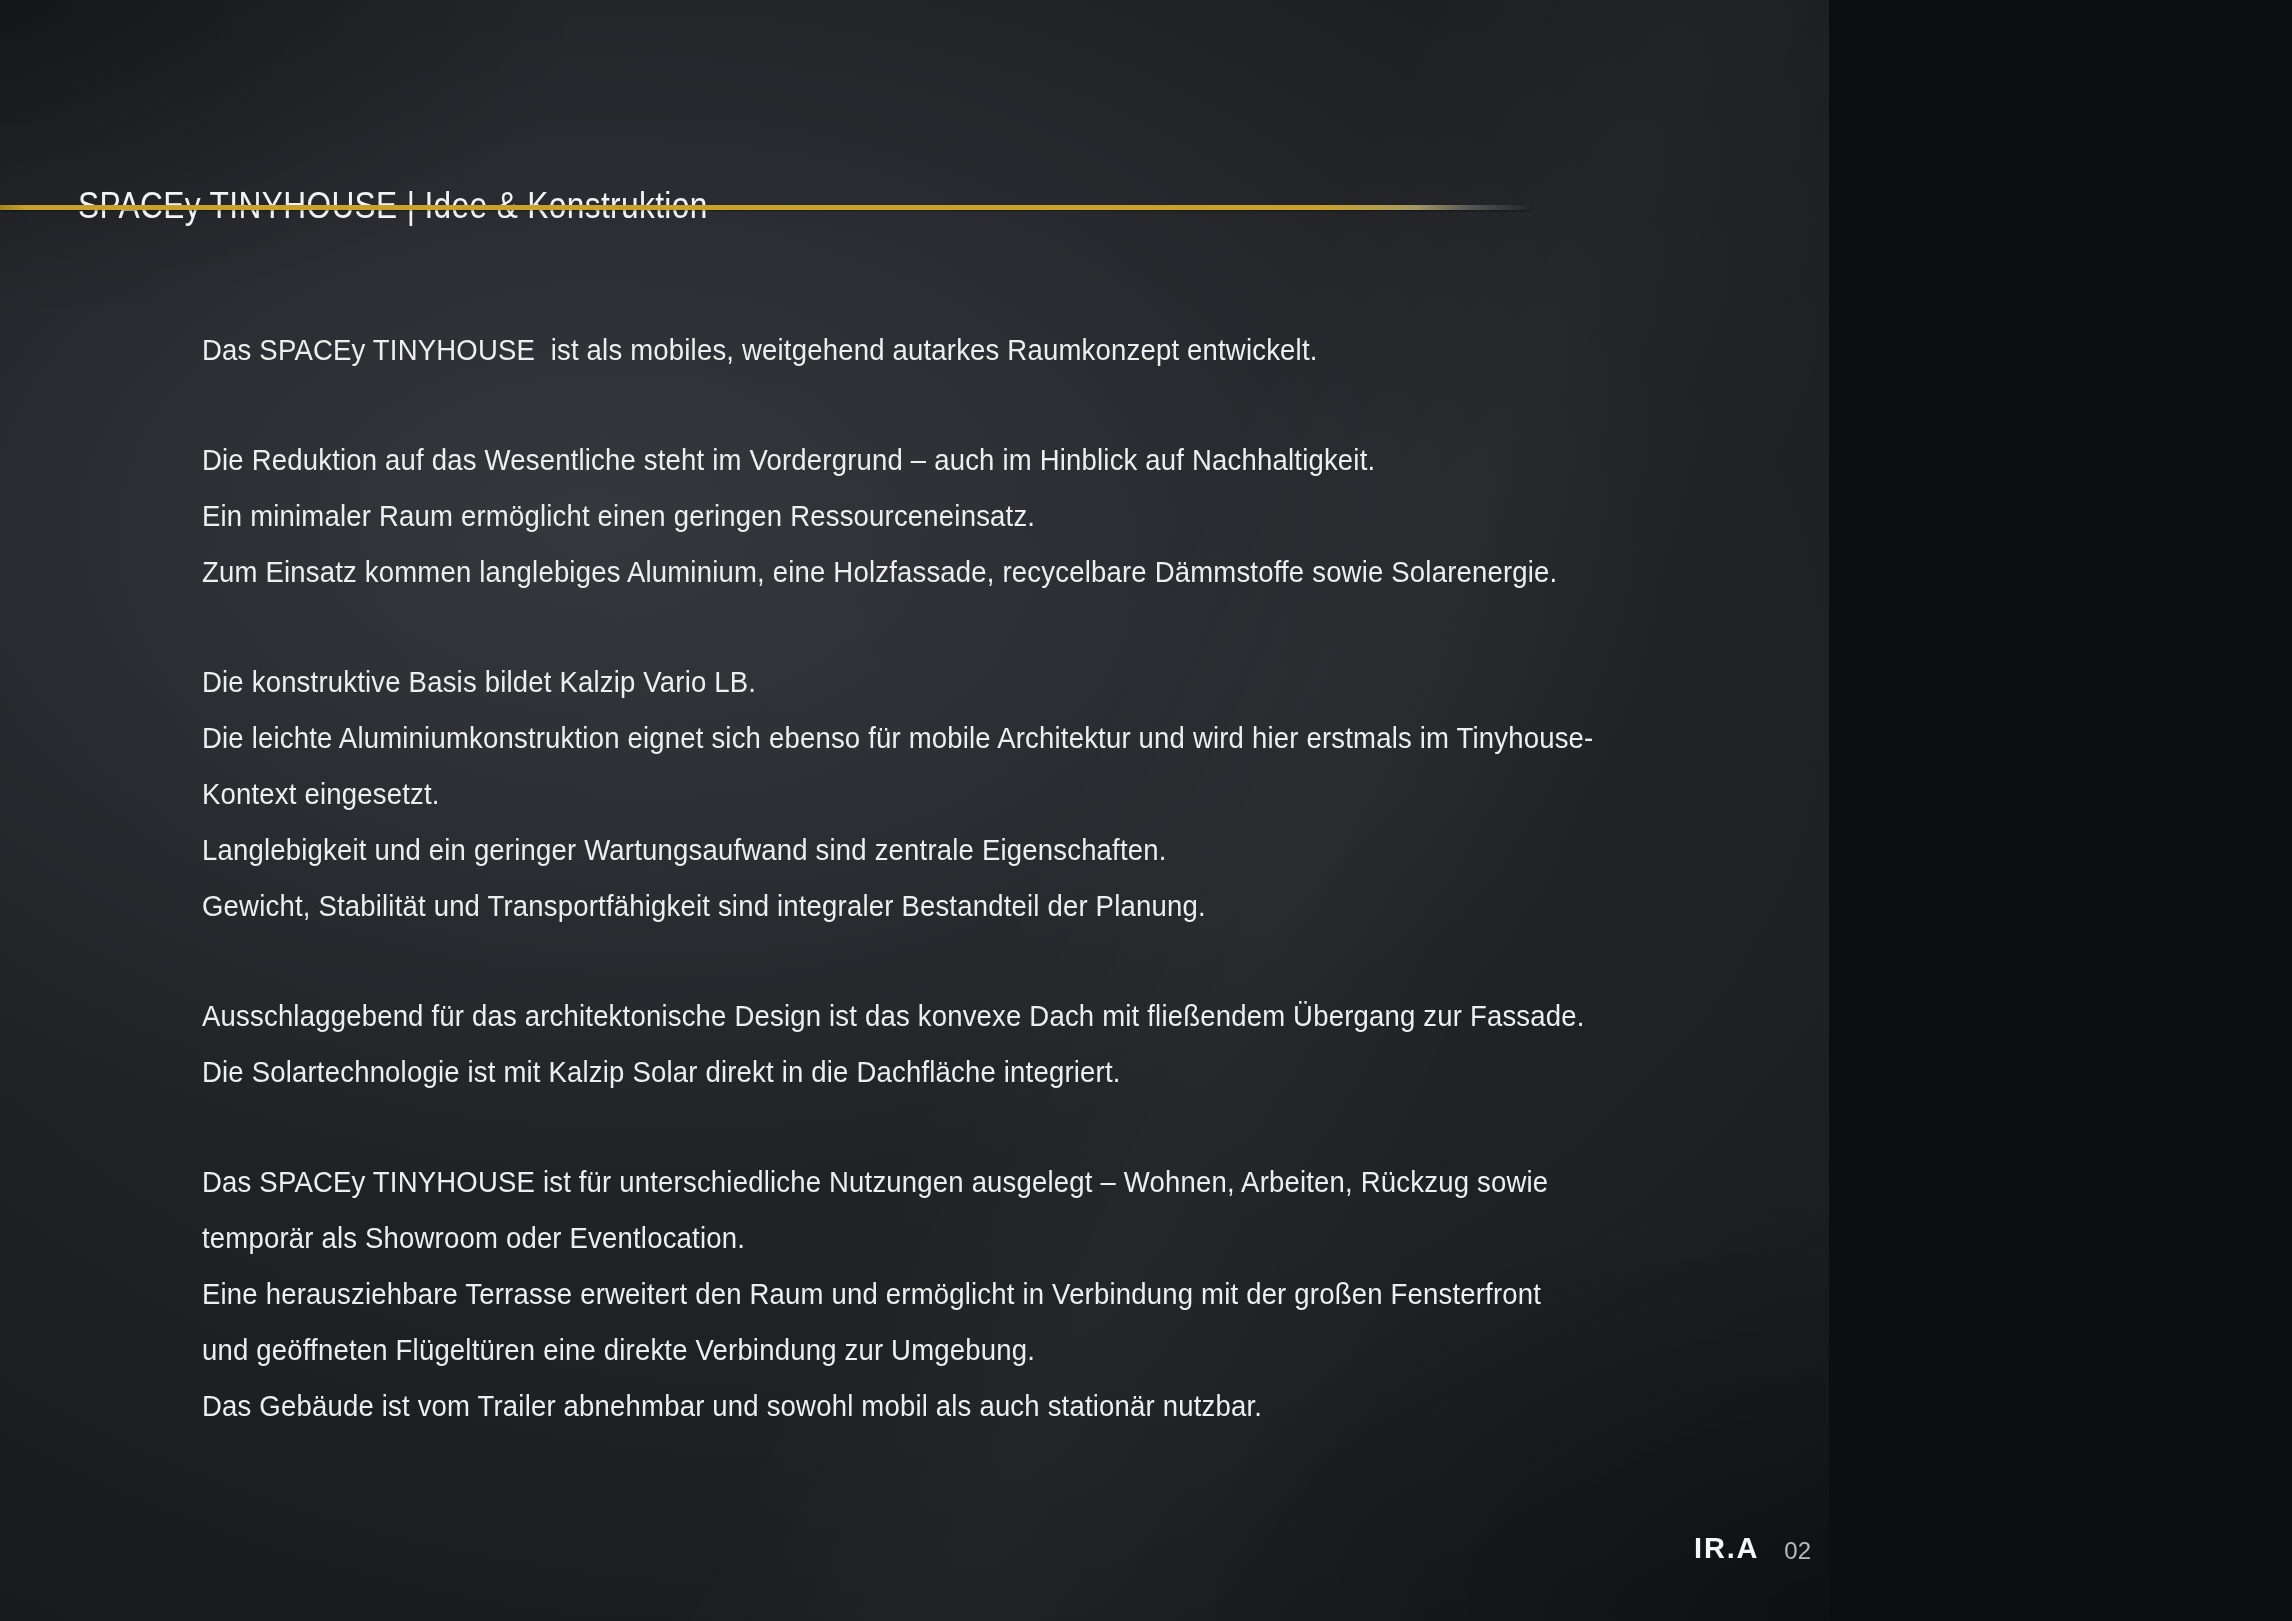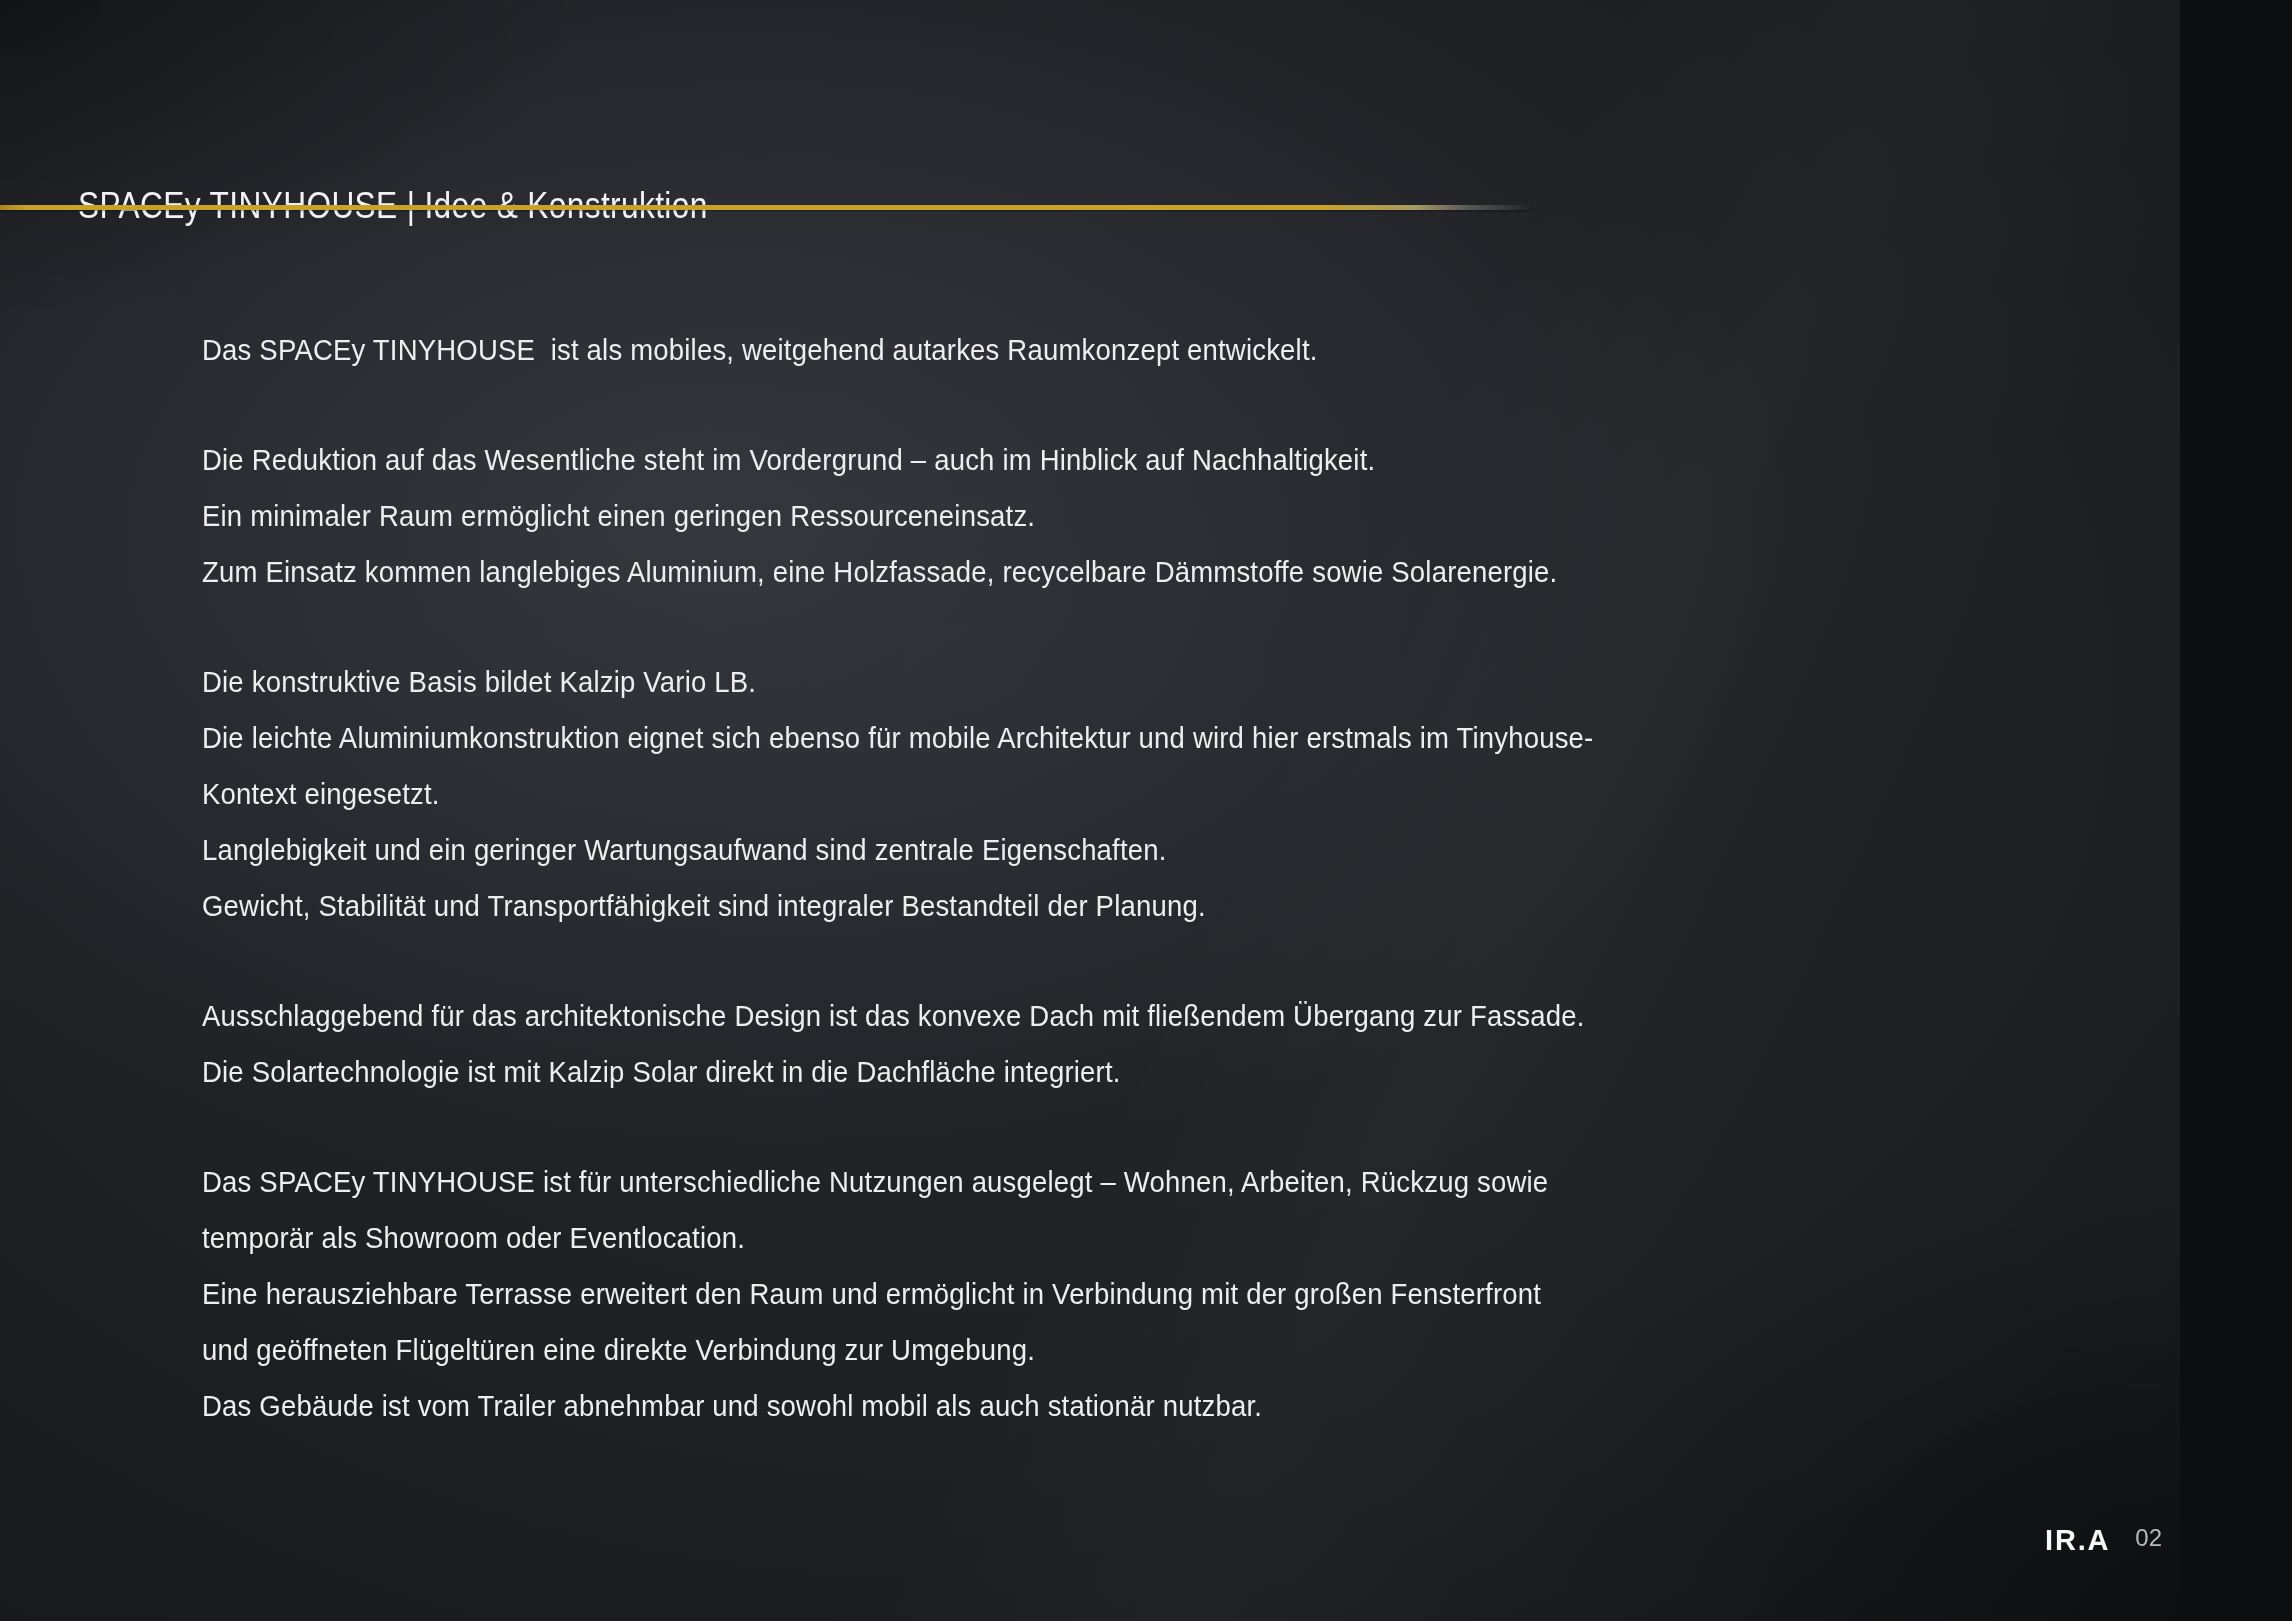--- a/index.html
+++ b/index.html
@@ -3,21 +3,21 @@
 <meta charset="utf-8">
 <title>SPACEy TINYHOUSE | Idee &amp; Konstruktion</title>
 <style>
   html, body {
     margin: 0;
     padding: 0;
     background: #0c0e10;
   }
   .slide {
     position: relative;
-    width: 2180px;
+    width: 1829px;
     height: 1621px;
     overflow: hidden;
     font-family: "Liberation Sans", sans-serif;
     background:
       linear-gradient(115deg, rgba(255,255,255,0) 55%, rgba(255,255,255,0.025) 66%, rgba(255,255,255,0) 78%),
       radial-gradient(1522px 940px at 32% 32%, rgba(70,74,80,0.50) 0%, rgba(70,74,80,0.18) 45%, rgba(70,74,80,0) 72%),
       radial-gradient(2149px 1522px at 45% 42%, #24262a 0%, #1e2024 50%, #16181b 80%, #0f1113 100%);
   }
   
   .slide::after {
@@ -79,23 +79,23 @@
     line-height: 56px;
     font-weight: 400;
     color: #eeeeee;
     white-space: pre;
     letter-spacing: 0.2px;
   }
 
   .footer {
     position: absolute;
     right: 18px;
-    bottom: 64px;
+    bottom: 56px;
     display: flex;
-    align-items: flex-start;
+    align-items: flex-end;
     z-index: 2;
   }
   .logo {
     font-size: 29px;
     font-weight: 800;
     letter-spacing: 1.8px;
     color: #f5f6f7;
     white-space: pre;
   }
   .page-number {

